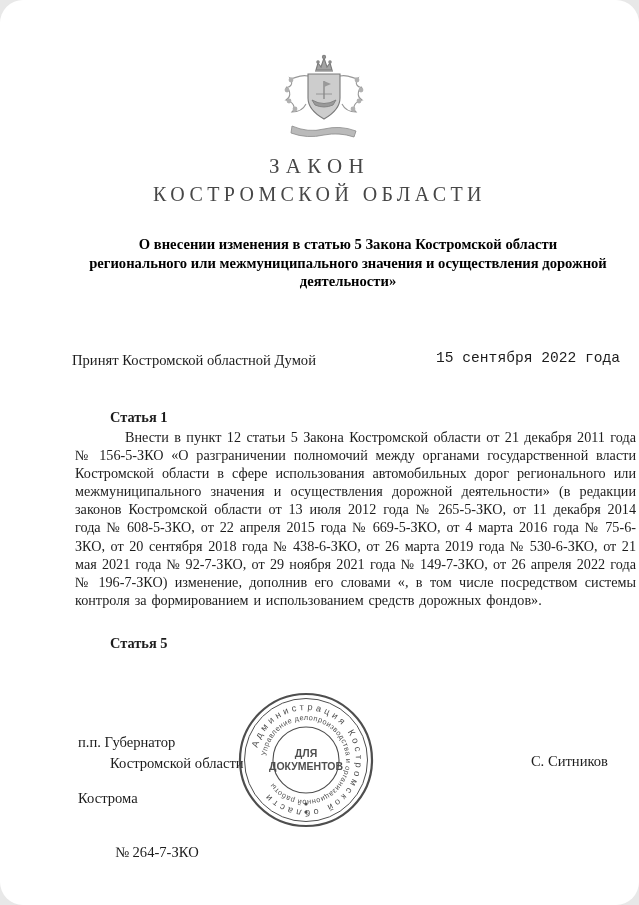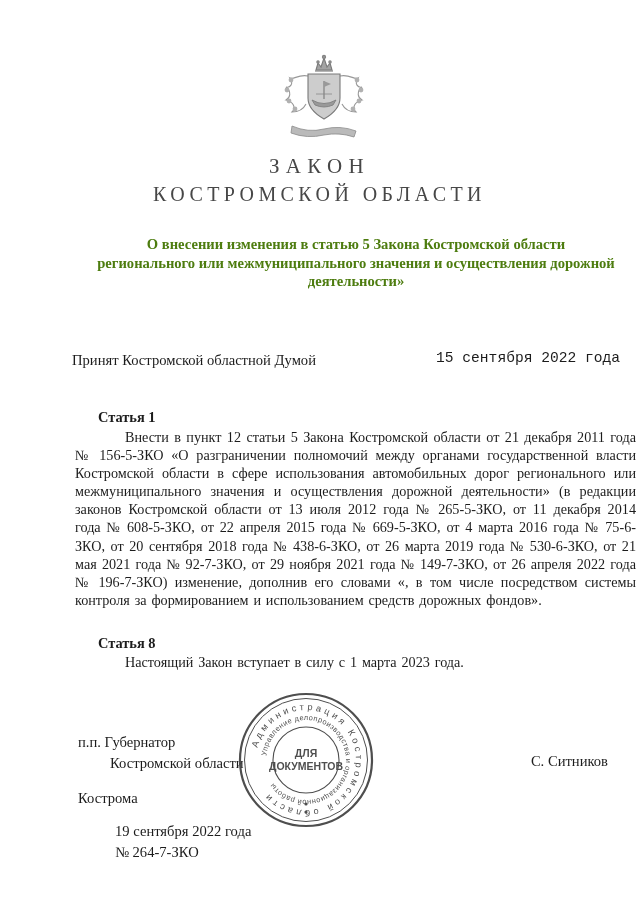--- a/index.html
+++ b/index.html
@@ -4,45 +4,46 @@
 <style>
   html,body{margin:0;padding:0;background:#e8e8e8;}
   .page{
     position:relative;
     width:639px;height:905px;
     margin:0 auto;
     background:#ffffff;
     font-family:"Liberation Serif","DejaVu Serif",serif;
     color:#1c1c1c;
     overflow:hidden;
+    border-radius:23px;
   }
   .abs{position:absolute;}
   
   .emblem{left:270px;top:54px;width:108px;height:96px;}
   .letterhead-line{
     left:0;width:639px;text-align:center;
     color:#474747;
     font-size:21px;
     letter-spacing:0.30em;
     font-family:"Liberation Serif","DejaVu Serif",serif;
   }
   .lh1{top:154px;}
   .lh2{top:183px;letter-spacing:0.22em;font-size:20px;}
   
   .doc-title{
-    left:76px;top:235px;width:560px;
+    left:68px;top:235px;width:560px;
     text-align:center;font-weight:bold;
-    font-size:14.6px;line-height:18.6px;color:#4d7c0f;
+    font-size:14.6px;line-height:18.6px;color:#000000;
   }
   .doc-title span{display:block;}
   
   .adopted{left:72px;top:352px;font-size:14.6px;}
   .adoption-date{right:19px;top:350px;font-size:14.6px;font-family:Liberation Mono, monospace;}
   
-  .article-heading{left:48px;width:560px;font-weight:bold;font-size:14.4px;}
+  .article-heading{left:60px;width:560px;font-weight:bold;font-size:14.4px;}
   .a1h{top:409px;}
   .a2h{top:635px;}
   .article-heading .ind, .body-ind{display:inline-block;width:50px;}
   .article-body{
     left:60px;width:561px;
     font-size:14.2px;line-height:18.1px;
     text-align:justify;text-indent:50px;
     word-spacing:0.09em;
     margin-left:15px;
   }
@@ -113,29 +114,27 @@
     <span>регионального или межмуниципального значения и осуществления дорожной</span>
     <span>деятельности»</span>
   </div>
 
   <div class="abs adopted">Принят Костромской областной Думой</div>
   <div class="abs adoption-date">15 сентября 2022 года</div>
 
   <div class="abs article-heading a1h"><span class="ind"></span><span>Статья 1</span></div>
   <div class="abs article-body a1b">Внести в пункт 12 статьи 5 Закона Костромской области от 21 декабря 2011 года № 156-5-ЗКО «О разграничении полномочий между органами государственной власти Костромской области в сфере использования автомобильных дорог регионального или межмуниципального значения и осуществления дорожной деятельности» (в редакции законов Костромской области от 13 июля 2012 года № 265-5-ЗКО, от 11 декабря 2014 года № 608-5-ЗКО, от 22 апреля 2015 года № 669-5-ЗКО, от 4 марта 2016 года № 75-6-ЗКО, от 20 сентября 2018 года № 438-6-ЗКО, от 26 марта 2019 года № 530-6-ЗКО, от 21 мая 2021 года № 92-7-ЗКО, от 29 ноября 2021 года № 149-7-ЗКО, от 26 апреля 2022 года № 196-7-ЗКО) изменение, дополнив его словами «, в том числе посредством системы контроля за формированием и использованием средств дорожных фондов».</div>
 
-  <div class="abs article-heading a2h"><span class="ind"></span><span>Статья 8</span></div>
-  <div class="abs article-body a2b">Настоящий Закон вступает в силу с 1 марта 2023 года.</div>
+  <div class="abs article-heading a2h"><span class="ind"></span><span>Статья 5</span></div>
 
   <div class="abs signer1">п.п. Губернатор</div>
   <div class="abs signer2">Костромской области</div>
   <div class="abs signer-name">С. Ситников</div>
 
   <div class="abs place">Кострома</div>
-  <div class="abs issue-date">19 сентября 2022 года</div>
   <div class="abs doc-number">№ 264-7-ЗКО</div>
 
   <svg class="abs stamp" viewBox="-74 -74 148 148">
     <defs>
       <path id="ring-outer-path" d="M -50,0 A 50,50 0 1 1 50,0 A 50,50 0 1 1 -50,0"></path>
       <path id="ring-inner-path" d="M -40,0 A 40,40 0 1 1 40,0 A 40,40 0 1 1 -40,0"></path>
     </defs>
     <circle r="66" fill="none" stroke="#3f3f3f" stroke-width="2.2"></circle>
     <circle r="61.5" fill="none" stroke="#3f3f3f" stroke-width="1"></circle>
     <circle r="33" fill="none" stroke="#3f3f3f" stroke-width="1.1"></circle>

